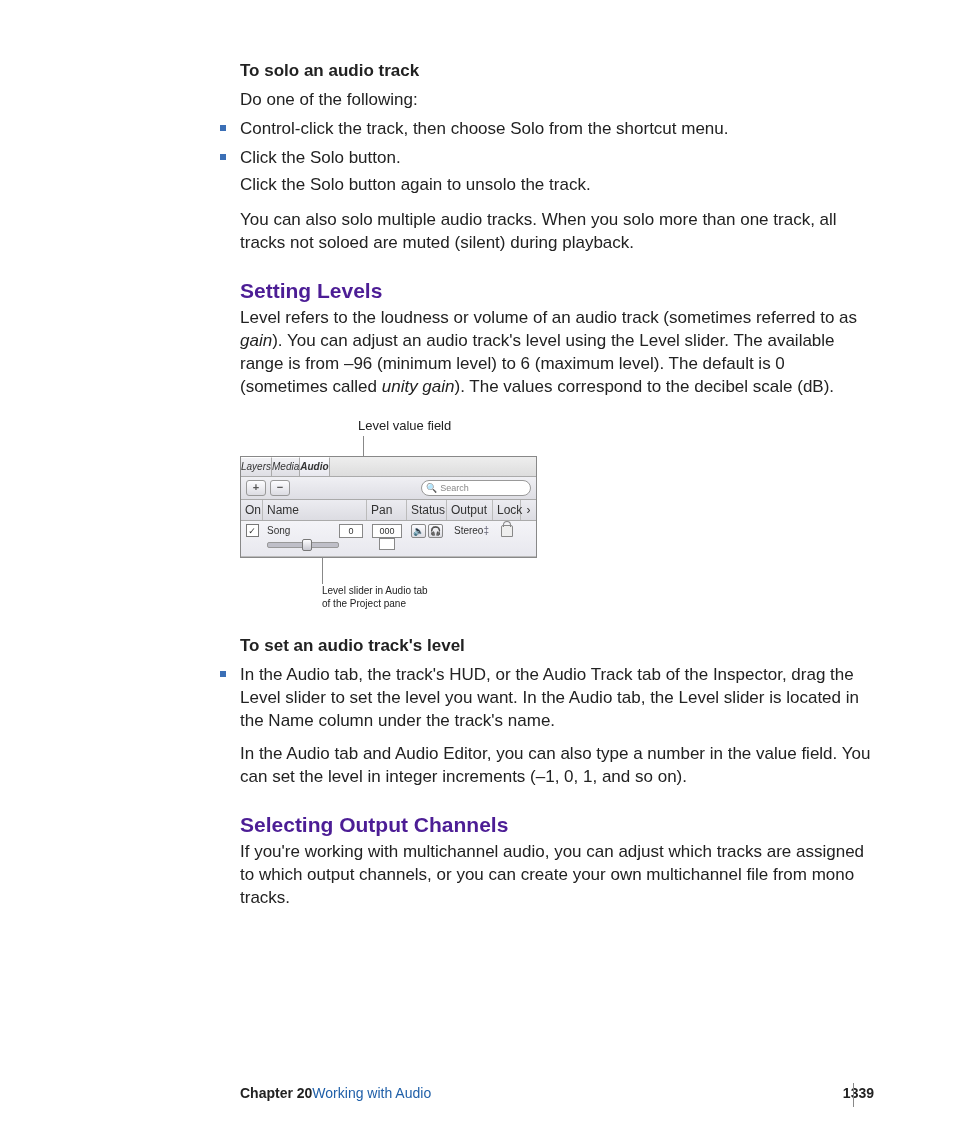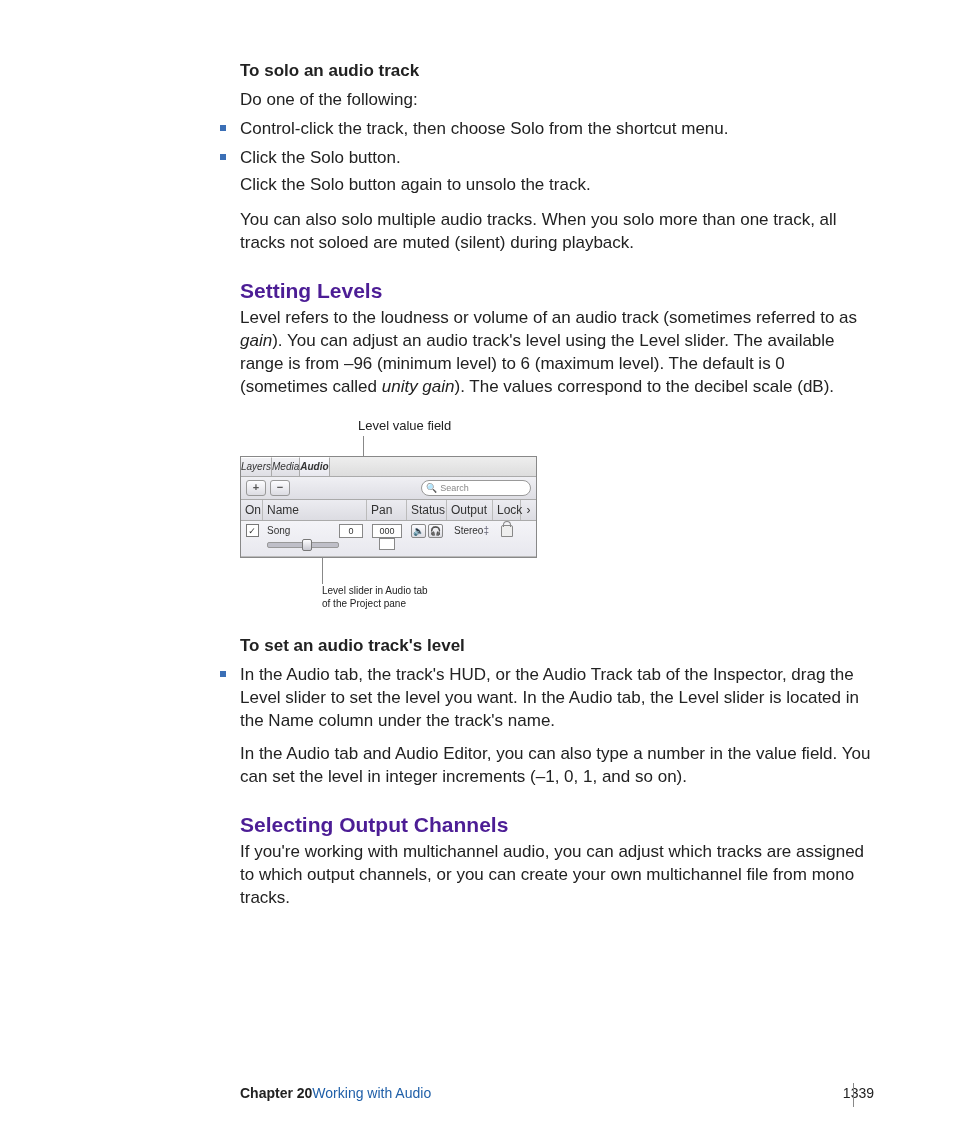--- a/index.html
+++ b/index.html
@@ -191,21 +191,21 @@
   .footer {
     position: absolute;
     left: 240px; right: 80px;
     bottom: 42px;
     display: flex;
     align-items: center;
     font-size: 14px;
   }
   .footer .chap { font-weight: 700; margin-right: 0; }
   .footer .title { color: #1f5fa8; }
-  .footer .pnum { margin-left: auto; font-weight: 400; text-align: center; }
+  .footer .pnum { margin-left: auto; font-weight: 700; text-align: center; }
   .footer-rule {
     position: absolute;
     right: 100px; bottom: 38px;
     width: 1px; height: 24px;
     background: #888;
   }
 </style>
 </head>
 <body>
 

